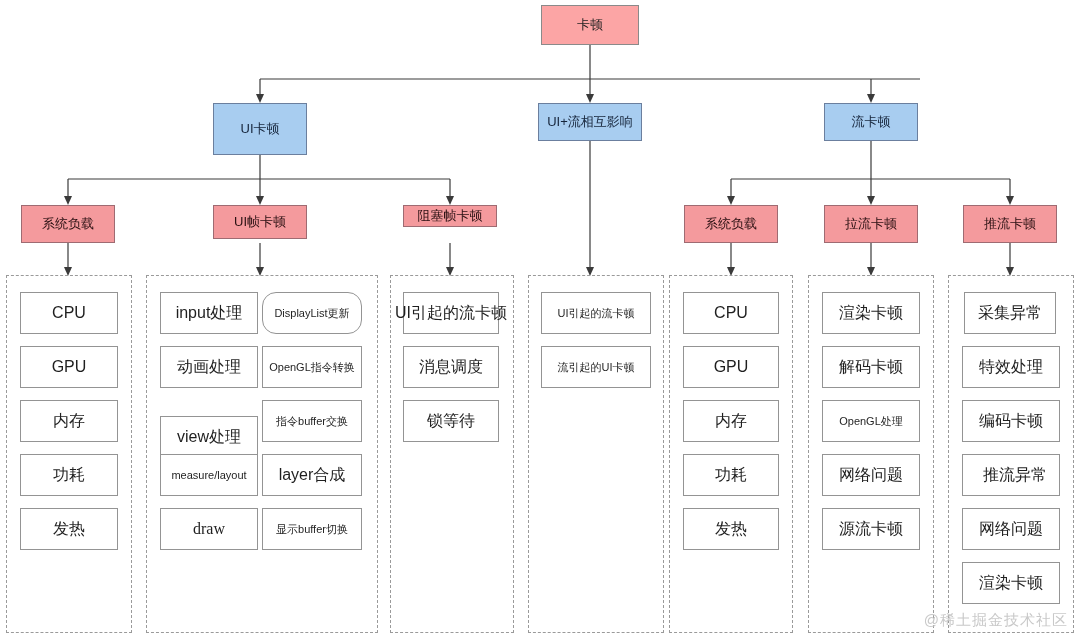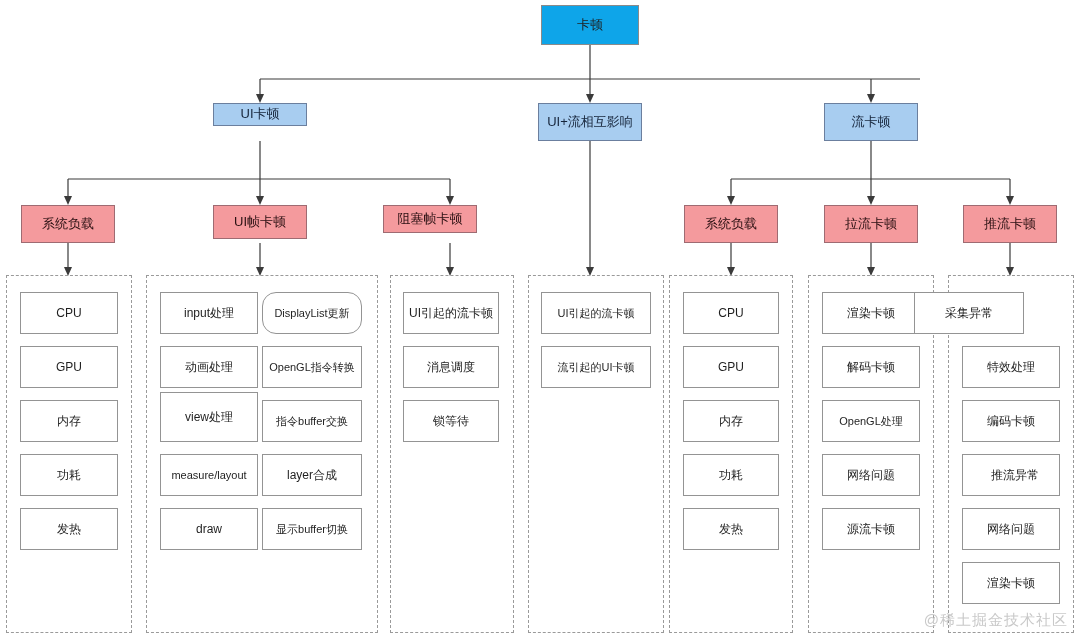--- a/index.html
+++ b/index.html
@@ -18,40 +18,40 @@
     box-sizing:border-box;
     display:flex;align-items:center;justify-content:center;
     text-align:center;
     font-size:13px;
     color:#1f1f1f;
     line-height:1.1;
     white-space:nowrap;
   }
   .node.root{
     border:1px solid #8a8a8a;
-    background:#0ea5e9;
+    background:#fca5a5;
   }
   .node.blue{
     border:1px solid #6b7f9e;
     background:#a8cdf0;
     color:#15243a;
   }
   .node.red{
     border:1px solid #9e6b72;
     background:#f49a9d;
     color:#2a1012;
     font-weight:normal;
   }
   .leaf{
     position:absolute;
     box-sizing:border-box;
     border:1px solid #949494;
     background:#ffffff;
     display:flex;align-items:center;justify-content:center;
-    font-size:12px;
+    font-size:16px;
     color:#1f1f1f;
     white-space:nowrap;
     text-align:center;
   }
   .leaf.small{font-size:11px;}
   .group{
     position:absolute;
     box-sizing:border-box;
     border:1px dashed #9a9a9a;
     background:transparent;
@@ -118,62 +118,62 @@
       <div class="group" style="left: 6px; top: 275px; width: 126px; height: 358px;"></div>
       <div class="group" style="left: 146px; top: 275px; width: 232px; height: 358px;"></div>
       <div class="group" style="left: 390px; top: 275px; width: 124px; height: 358px;"></div>
       <div class="group" style="left: 528px; top: 275px; width: 136px; height: 358px;"></div>
       <div class="group" style="left: 669px; top: 275px; width: 124px; height: 358px;"></div>
       <div class="group" style="left: 808px; top: 275px; width: 126px; height: 358px;"></div>
       <div class="group" style="left: 948px; top: 275px; width: 126px; height: 358px;"></div>
     </div>
   <div id="nodes-layer">
       <div class="node root" style="left: 541px; top: 5px; width: 98px; height: 40px;">卡顿</div>
-      <div class="node blue" style="left: 213px; top: 103px; width: 94px; height: 23px;">UI卡顿</div>
+      <div class="node blue" style="left: 213px; top: 103px; width: 94px; height: 52px;">UI卡顿</div>
       <div class="node blue" style="left: 538px; top: 103px; width: 104px; height: 38px;">UI+流相互影响</div>
       <div class="node blue" style="left: 824px; top: 103px; width: 94px; height: 38px;">流卡顿</div>
       <div class="node red" style="left: 21px; top: 205px; width: 94px; height: 38px;">系统负载</div>
       <div class="node red" style="left: 213px; top: 205px; width: 94px; height: 34px;">UI帧卡顿</div>
-      <div class="node red" style="left: 383px; top: 205px; width: 94px; height: 28px;">阻塞帧卡顿</div>
+      <div class="node red" style="left: 403px; top: 205px; width: 94px; height: 22px;">阻塞帧卡顿</div>
       <div class="node red" style="left: 684px; top: 205px; width: 94px; height: 38px;">系统负载</div>
       <div class="node red" style="left: 824px; top: 205px; width: 94px; height: 38px;">拉流卡顿</div>
       <div class="node red" style="left: 963px; top: 205px; width: 94px; height: 38px;">推流卡顿</div>
     </div>
   <div id="leaves-layer">
       <div class="leaf" style="left: 20px; top: 292px; width: 98px; height: 42px;">CPU</div>
       <div class="leaf" style="left: 20px; top: 346px; width: 98px; height: 42px;">GPU</div>
       <div class="leaf" style="left: 20px; top: 400px; width: 98px; height: 42px;">内存</div>
       <div class="leaf" style="left: 20px; top: 454px; width: 98px; height: 42px;">功耗</div>
       <div class="leaf" style="left: 20px; top: 508px; width: 98px; height: 42px;">发热</div>
       <div class="leaf" style="left: 160px; top: 292px; width: 98px; height: 42px;">input处理</div>
       <div class="leaf" style="left: 160px; top: 346px; width: 98px; height: 42px;">动画处理</div>
-      <div class="leaf" style="left: 160px; top: 392px; width: 98px; height: 50px;">view处理</div>
+      <div class="leaf" style="left: 160px; top: 416px; width: 98px; height: 42px;">view处理</div>
       <div class="leaf small" style="left: 160px; top: 454px; width: 98px; height: 42px;">measure/layout</div>
-      <div class="leaf" style="left: 160px; top: 508px; width: 98px; height: 42px;">draw</div>
+      <div class="leaf" style="left: 160px; top: 508px; width: 98px; height: 42px; font-family: Liberation Serif, serif;">draw</div>
       <div class="leaf small" style="left: 262px; top: 292px; width: 100px; height: 42px; border-radius: 14px;">DisplayList更新</div>
       <div class="leaf small" style="left: 262px; top: 346px; width: 100px; height: 42px;">OpenGL指令转换</div>
       <div class="leaf small" style="left: 262px; top: 400px; width: 100px; height: 42px;">指令buffer交换</div>
       <div class="leaf" style="left: 262px; top: 454px; width: 100px; height: 42px;">layer合成</div>
       <div class="leaf small" style="left: 262px; top: 508px; width: 100px; height: 42px;">显示buffer切换</div>
       <div class="leaf" style="left: 403px; top: 292px; width: 96px; height: 42px;">UI引起的流卡顿</div>
       <div class="leaf" style="left: 403px; top: 346px; width: 96px; height: 42px;">消息调度</div>
       <div class="leaf" style="left: 403px; top: 400px; width: 96px; height: 42px;">锁等待</div>
       <div class="leaf small" style="left: 541px; top: 292px; width: 110px; height: 42px;">UI引起的流卡顿</div>
       <div class="leaf small" style="left: 541px; top: 346px; width: 110px; height: 42px;">流引起的UI卡顿</div>
       <div class="leaf" style="left: 683px; top: 292px; width: 96px; height: 42px;">CPU</div>
       <div class="leaf" style="left: 683px; top: 346px; width: 96px; height: 42px;">GPU</div>
       <div class="leaf" style="left: 683px; top: 400px; width: 96px; height: 42px;">内存</div>
       <div class="leaf" style="left: 683px; top: 454px; width: 96px; height: 42px;">功耗</div>
       <div class="leaf" style="left: 683px; top: 508px; width: 96px; height: 42px;">发热</div>
       <div class="leaf" style="left: 822px; top: 292px; width: 98px; height: 42px;">渲染卡顿</div>
       <div class="leaf" style="left: 822px; top: 346px; width: 98px; height: 42px;">解码卡顿</div>
       <div class="leaf small" style="left: 822px; top: 400px; width: 98px; height: 42px;">OpenGL处理</div>
       <div class="leaf" style="left: 822px; top: 454px; width: 98px; height: 42px;">网络问题</div>
       <div class="leaf" style="left: 822px; top: 508px; width: 98px; height: 42px;">源流卡顿</div>
-      <div class="leaf" style="left: 914px; top: 292px; width: 110px; height: 42px;">采集异常</div>
+      <div class="leaf" style="left: 964px; top: 292px; width: 92px; height: 42px;">采集异常</div>
       <div class="leaf" style="left: 962px; top: 346px; width: 98px; height: 42px;">特效处理</div>
       <div class="leaf" style="left: 962px; top: 400px; width: 98px; height: 42px;">编码卡顿</div>
       <div class="leaf" style="left: 962px; top: 454px; width: 98px; height: 42px; padding-left: 8px;">推流异常</div>
       <div class="leaf" style="left: 962px; top: 508px; width: 98px; height: 42px;">网络问题</div>
       <div class="leaf" style="left: 962px; top: 562px; width: 98px; height: 42px;">渲染卡顿</div>
     </div>
 
   <div class="watermark">@稀土掘金技术社区</div>
 </div>
 

